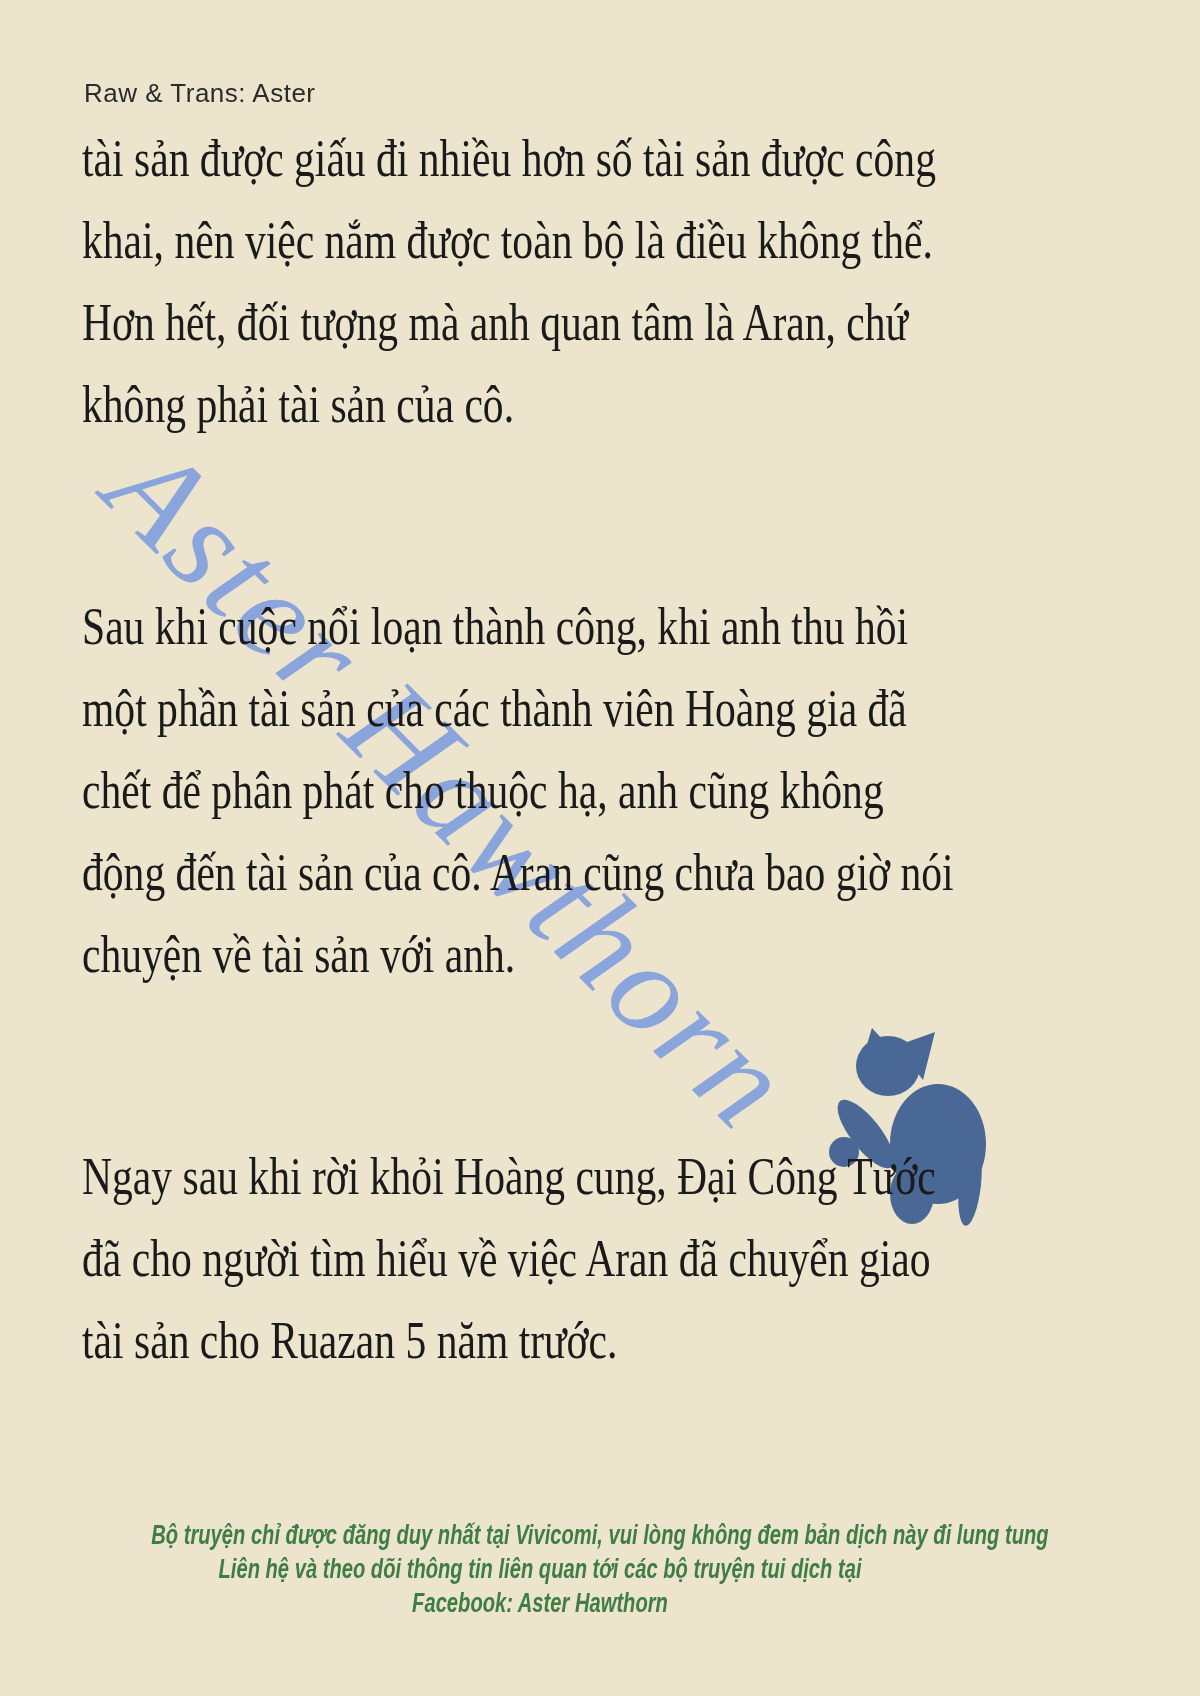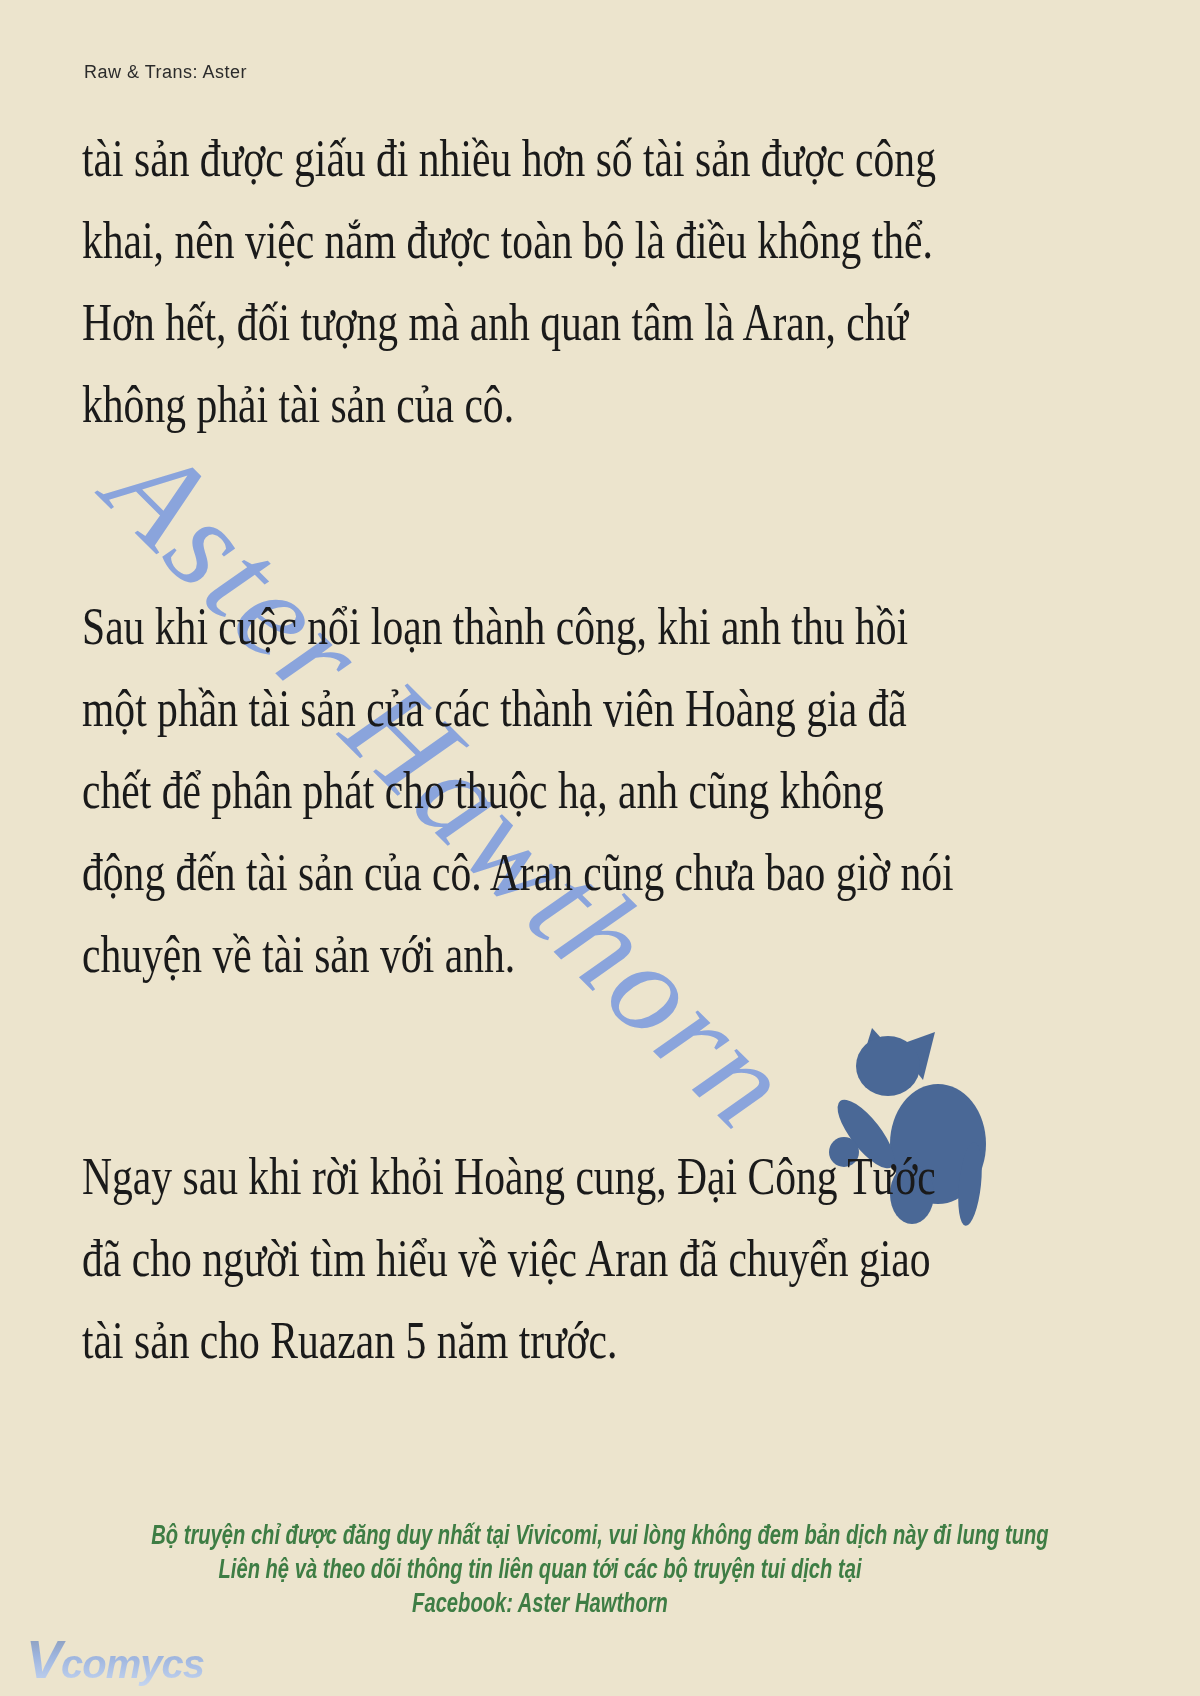--- a/index.html
+++ b/index.html
@@ -5,23 +5,23 @@
   html,body{margin:0;padding:0;}
   .page{
     position:relative;
     width:1200px;height:1696px;
     background:#ece4cd;
     overflow:hidden;
     font-family:"Liberation Serif", serif;
   }
   
   .credit{
-    position:absolute;left:84px;top:62px;
+    position:absolute;left:84px;top:78px;
     font-family:"Liberation Sans", sans-serif;
-    font-size:18px;color:#2b2b2b;letter-spacing:0.5px;
+    font-size:26px;color:#2b2b2b;letter-spacing:0.5px;
     z-index:4;
   }
   
   .watermark{
     position:absolute;left:185px;top:412px;
     font-family:"Liberation Serif", serif;
     font-style:italic;
     font-size:132px;
     color:#8aa4dc;
     white-space:nowrap;
@@ -114,15 +114,14 @@
 đã cho người tìm hiểu về việc Aran đã chuyển giao
 tài sản cho Ruazan 5 năm trước.</p>
   </div>
 
   <div class="footer">
     <div>Bộ truyện chỉ được đăng duy nhất tại Vivicomi, vui lòng không đem bản dịch này đi lung tung</div>
     <div>Liên hệ và theo dõi thông tin liên quan tới các bộ truyện tui dịch tại</div>
     <div>Facebook: Aster Hawthorn</div>
   </div>
 
-  <div class="logo">Vcomycs</div>
 
 </div>
 
 </body></html>

